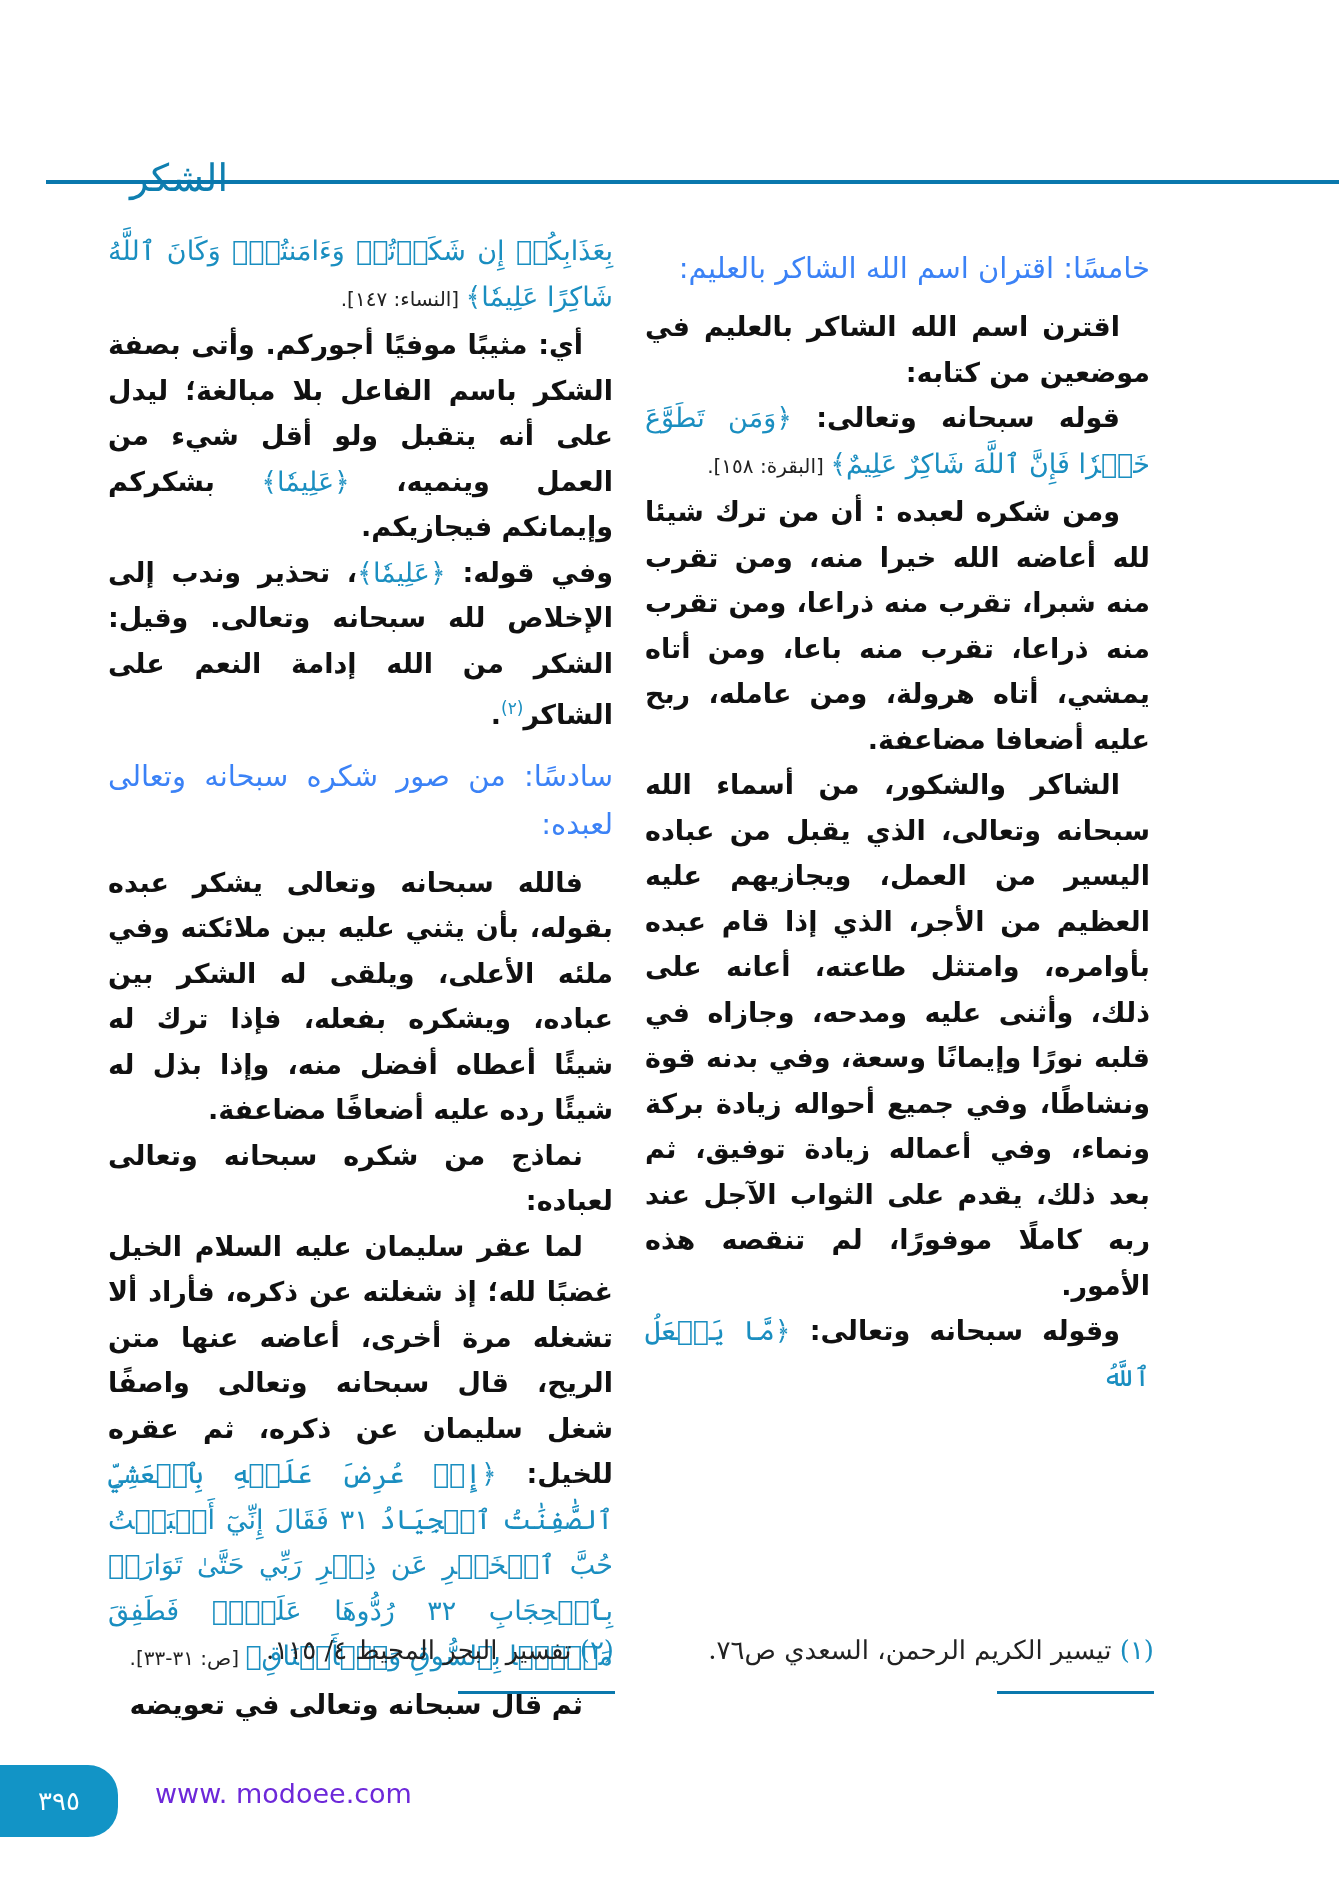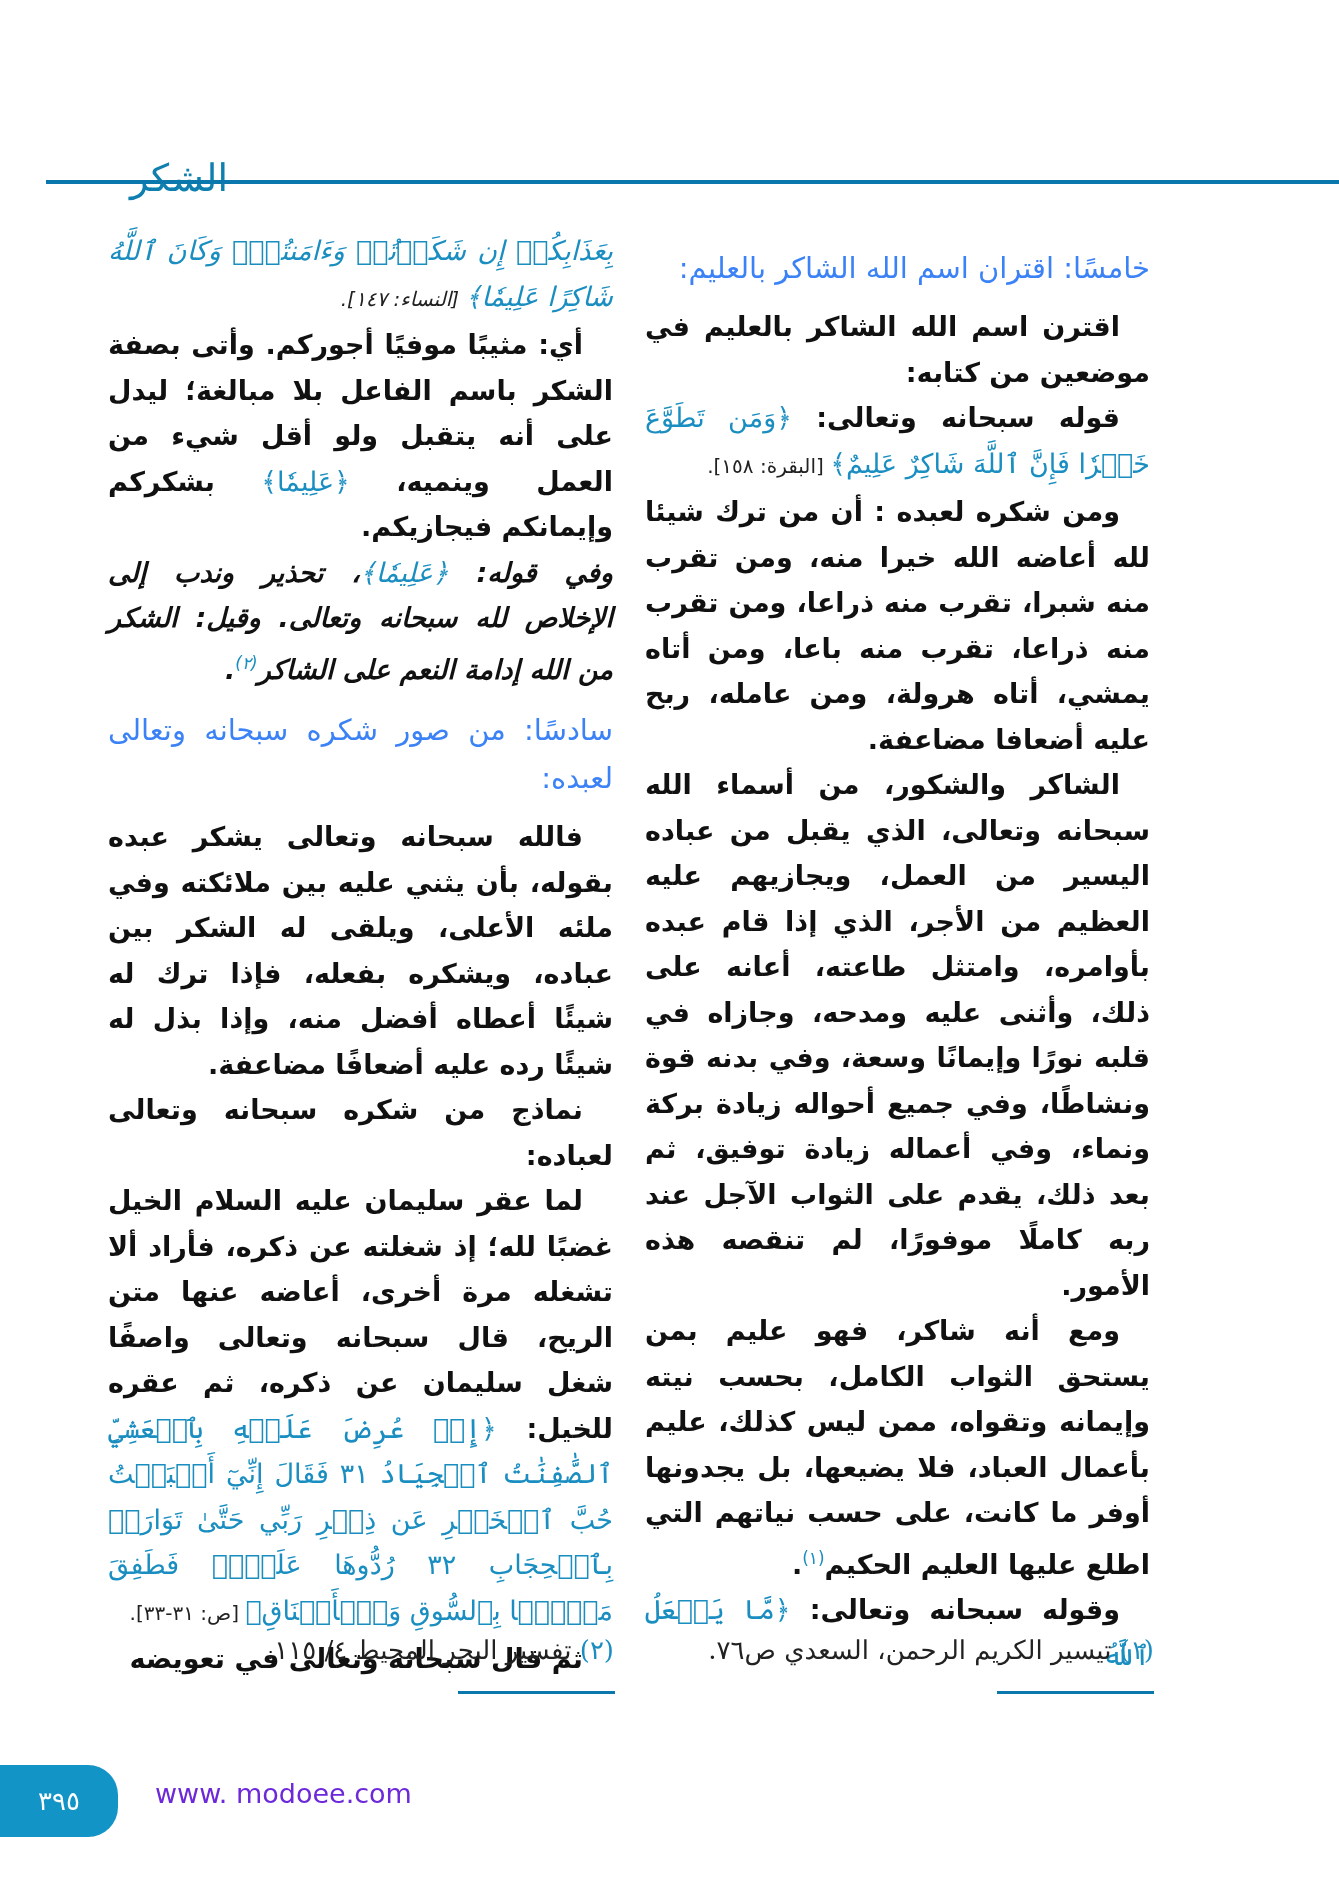--- a/index.html
+++ b/index.html
@@ -6,21 +6,21 @@
   body { width: 1339px; height: 1890px; position: relative; overflow: hidden;
          font-family: "DejaVu Sans", sans-serif; color: #111; }
   .header-title { position: absolute; left: 130px; top: 120px; font-size: 38px;
                   color: #0f7fb0; font-family: Liberation Serif, serif; direction: rtl; margin-top: 36px; }
   .header-rule { position: absolute; left: 46px; top: 180px; width: 1293px; height: 4px; background: #0a78ad; }
   .col { position: absolute; direction: rtl; text-align: justify; font-size: 27px; line-height: 45.5px; font-weight: bold; }
   .col-right { left: 645px; width: 505px; top: 228px; }
   .col-left  { left: 108px; width: 505px; top: 228px; }
   .heading { color: #3b82f6; font-weight: normal; font-size: 29px; margin: 16px 0 12px 0; line-height: 48px; }
   .p { margin: 0; text-indent: 30px; }
-  .p.noindent { text-indent: 0; font-style: italic; }
+  .p.noindent { text-indent: 0; }
   .quran { color: #1a8ec0; font-weight: normal; font-family: "DejaVu Serif", serif; }
   .ref { font-weight: normal; font-size: 20px; color: #222; }
   .fnmark { color: #1a8ec0; font-weight: normal; font-size: 17px; vertical-align: super; }
   .fn-rule { position: absolute; height: 3px; background: #0a78ad; top: 1691px; }
   .fn-rule.r { left: 458px; width: 157px; }
   .fn-rule.r2 { left: 997px; width: 157px; }
   .footnote { position: absolute; top: 1635px; direction: rtl; font-size: 26px; font-family: "DejaVu Serif", serif; color: #222; }
   .footnote .num { color: #1a8ec0; }
   .fn-1 { right: 185px; }
   .fn-2 { right: 725px; }
@@ -35,23 +35,20 @@
 <div class="header-rule"></div>
 
 <div class="col col-right">
   <div class="heading">خامسًا: اقتران اسم الله الشاكر بالعليم:</div>
   <p class="p">اقترن اسم الله الشاكر بالعليم في موضعين من كتابه:</p>
   <p class="p">
     <span>قوله سبحانه وتعالى: </span><span class="quran">﴿وَمَن تَطَوَّعَ خَيۡرٗا فَإِنَّ ٱللَّهَ شَاكِرٌ عَلِيمٌ﴾</span><span class="ref"> [البقرة: ١٥٨].</span>
   </p>
   <p class="p">ومن شكره لعبده : أن من ترك شيئا لله أعاضه الله خيرا منه، ومن تقرب منه شبرا، تقرب منه ذراعا، ومن تقرب منه ذراعا، تقرب منه باعا، ومن أتاه يمشي، أتاه هرولة، ومن عامله، ربح عليه أضعافا مضاعفة.</p>
   <p class="p">الشاكر والشكور، من أسماء الله سبحانه وتعالى، الذي يقبل من عباده اليسير من العمل، ويجازيهم عليه العظيم من الأجر، الذي إذا قام عبده بأوامره، وامتثل طاعته، أعانه على ذلك، وأثنى عليه ومدحه، وجازاه في قلبه نورًا وإيمانًا وسعة، وفي بدنه قوة ونشاطًا، وفي جميع أحواله زيادة بركة ونماء، وفي أعماله زيادة توفيق، ثم بعد ذلك، يقدم على الثواب الآجل عند ربه كاملًا موفورًا، لم تنقصه هذه الأمور.</p>
-  <p class="p">
-    <span>ومع أنه شاكر، فهو عليم بمن يستحق الثواب الكامل، بحسب نيته وإيمانه وتقواه، ممن ليس كذلك، عليم بأعمال العباد، فلا يضيعها، بل يجدونها أوفر ما كانت، على حسب نياتهم التي اطلع عليها العليم الحكيم</span><span class="fnmark">(١)</span><span>.</span>
-  </p>
   <p class="p">
     <span>وقوله سبحانه وتعالى: </span><span class="quran">﴿مَّا يَفۡعَلُ ٱللَّهُ</span>
   </p>
 </div>
 
 <div class="col col-left">
   <p class="p noindent">
     <span class="quran">بِعَذَابِكُمۡ إِن شَكَرۡتُمۡ وَءَامَنتُمۡۚ وَكَانَ ٱللَّهُ شَاكِرًا عَلِيمٗا﴾</span><span class="ref"> [النساء: ١٤٧].</span>
   </p>
   <p class="p">

